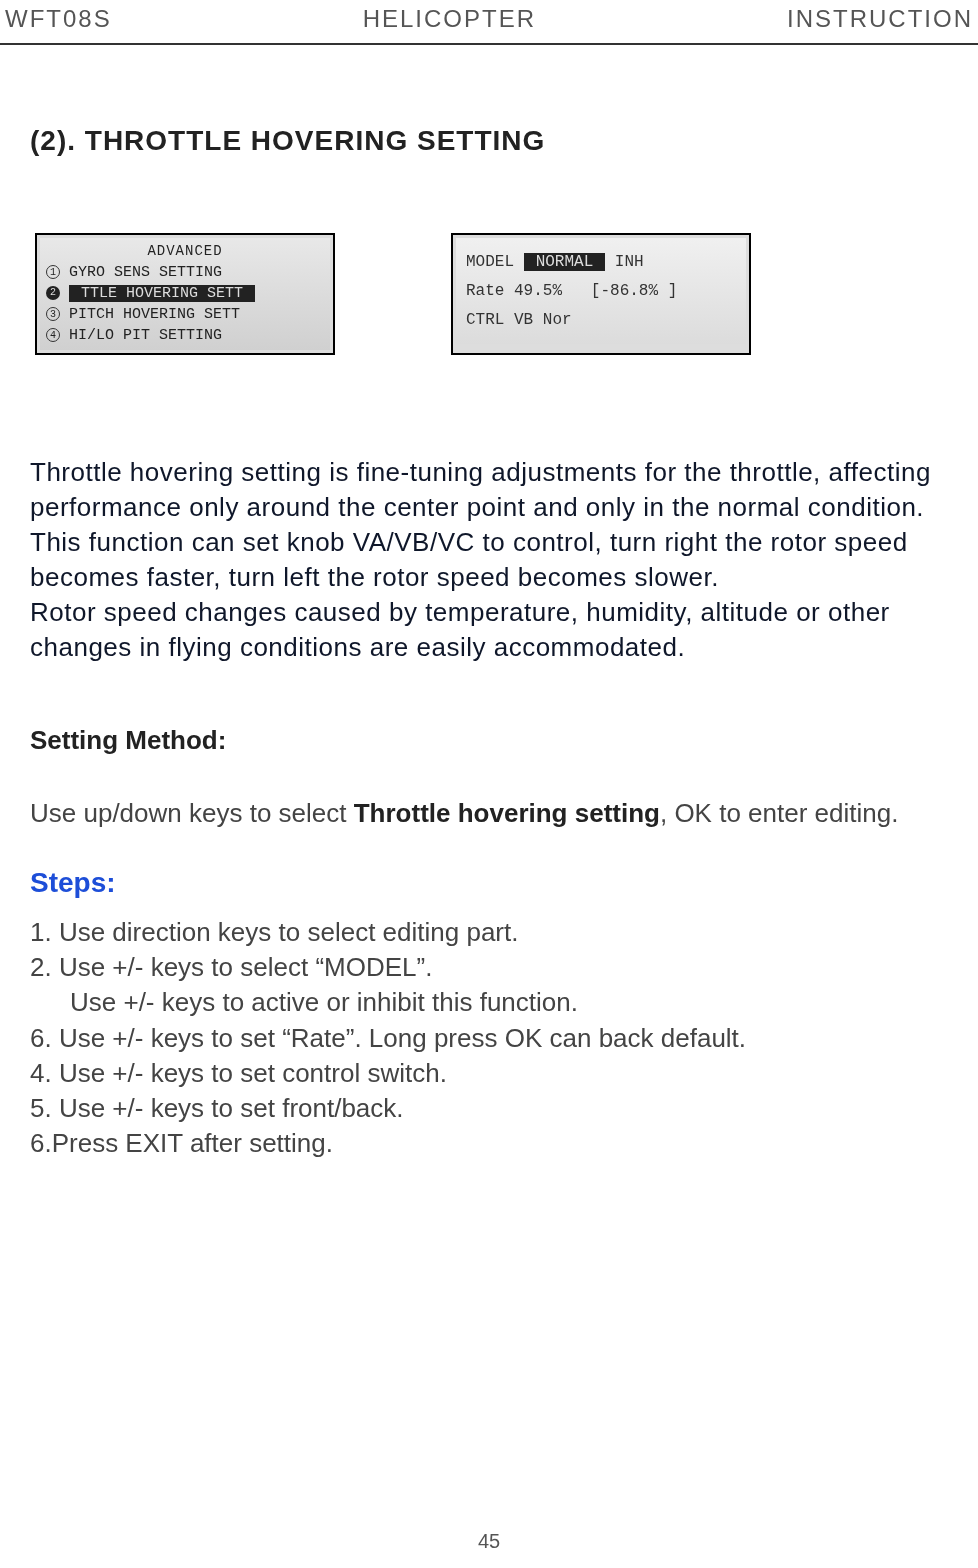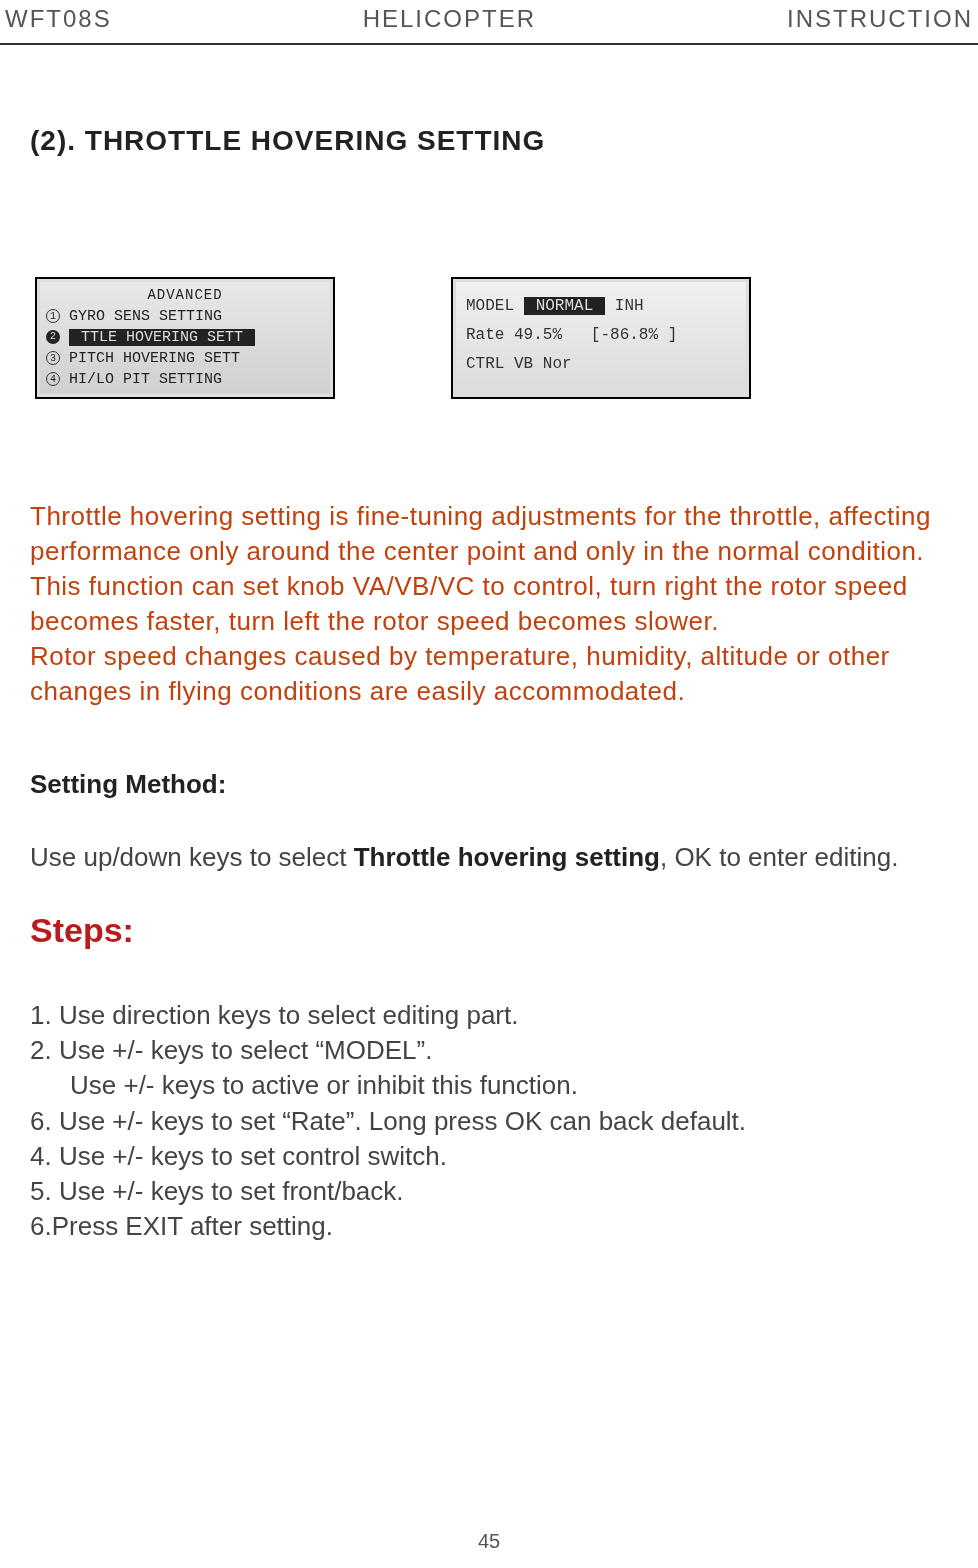--- a/index.html
+++ b/index.html
@@ -28,21 +28,21 @@
     .header-center { text-align: center; }
     .header-right { text-align: right; }
     .content {
       padding: 80px 30px 0 30px;
     }
     .section-title {
       font-size: 28px;
       font-weight: bold;
       color: #222;
       letter-spacing: 1px;
-      margin-bottom: 120px;
+      margin-bottom: 76px;
     }
     .screens-row {
       display: flex;
       gap: 116px;
       margin-bottom: 100px;
       padding-left: 5px;
     }
     .lcd-screen {
       border: 2px solid #000;
       background: #ddd;
@@ -96,21 +96,21 @@
     .lcd2-inner {
       background: linear-gradient(to bottom, #f0f0f0, #dcdcdc);
       padding: 10px 10px;
       font-family: 'Courier New', monospace;
       font-size: 16px;
       color: #333;
       line-height: 1.8;
     }
     .body-text {
       font-size: 26px;
-      color: #c2410c;
+      color: #0f172a;
       line-height: 1.35;
       letter-spacing: 0.5px;
       margin-bottom: 60px;
     }
     .setting-method {
       font-size: 26px;
       font-weight: bold;
       color: #222;
       margin-bottom: 40px;
     }
@@ -118,24 +118,24 @@
       font-size: 26px;
       color: #444;
       line-height: 1.35;
       margin-bottom: 36px;
     }
     .method-intro b {
       font-weight: bold;
       color: #222;
     }
     .steps-title {
-      font-size: 34px;
-      font-weight: bold;
-      color: #b91c1c;
-      margin-bottom: 48px;
+      font-size: 28px;
+      font-weight: bold;
+      color: #1d4ed8;
+      margin-bottom: 16px;
     }
     .steps-list {
       font-size: 26px;
       color: #444;
       line-height: 1.35;
     }
     .steps-list div {
       margin: 0;
     }
     .indent {

